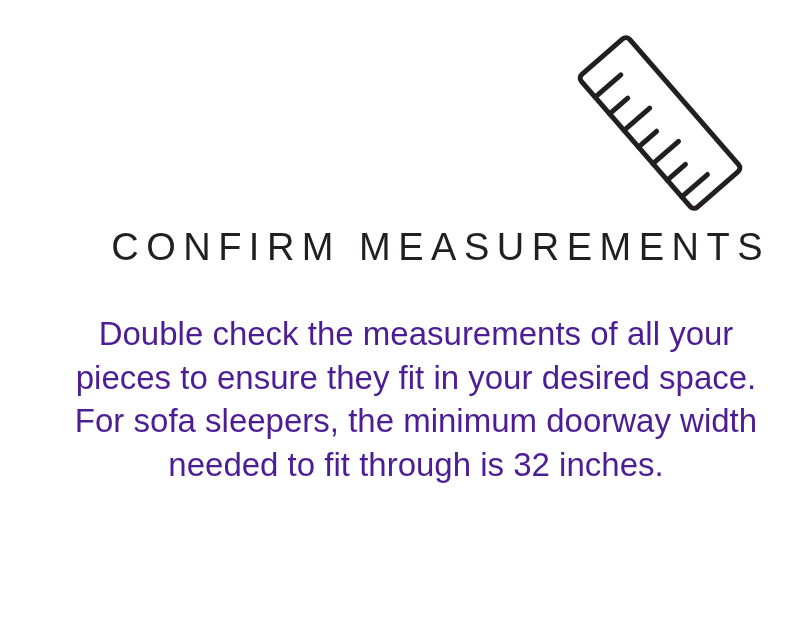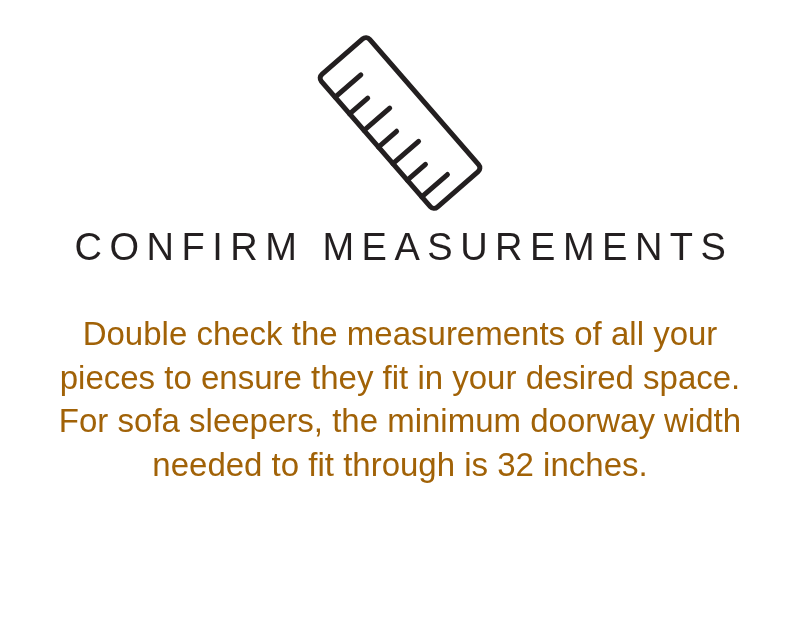--- a/index.html
+++ b/index.html
@@ -13,21 +13,21 @@
     font-family: "Liberation Sans", sans-serif;
     color: #231f20;
     overflow: hidden;
   }
   .card {
     width: 800px;
     height: 640px;
     box-sizing: border-box;
     display: flex;
     flex-direction: column;
-    align-items: center;
+    align-items: flex-end;
     padding: 18px 30px 10px 30px;
   }
   .icon-wrap {
     height: 210px;
     display: flex;
     align-items: center;
     justify-content: center;
   }
   .ruler-icon {
     display: block;
@@ -37,26 +37,26 @@
     font-weight: 400;
     letter-spacing: 7.5px;
     text-align: center;
     color: #231f20;
     margin: 0;
     padding-left: 8px;
     white-space: nowrap;
     line-height: 1;
   }
   .body-copy {
-    margin: 12px;
+    margin: 4px;
     margin-top: 46px;
     font-size: 33px;
     line-height: 1.32;
     text-align: center;
-    color: #a16207;
+    color: #4c1d95;
     max-width: 700px;
     font-weight: 400;
   }
 </style>
 </head>
 <body>
 
 <div class="card">
 
   <div class="icon-wrap">

